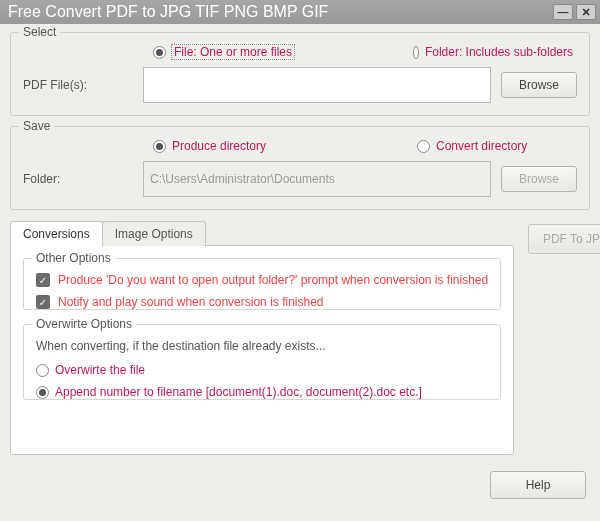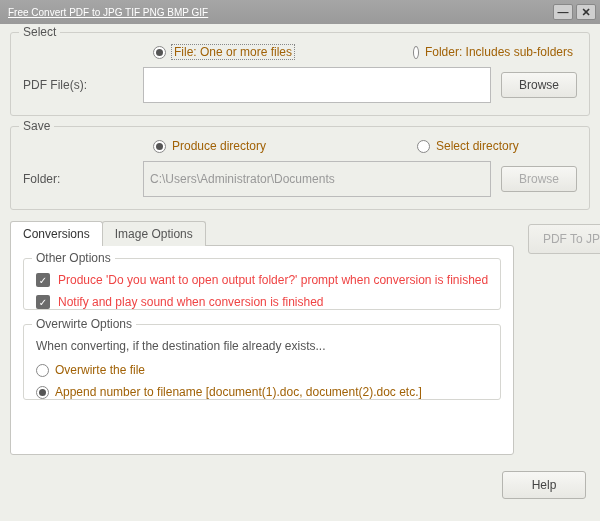--- a/index.html
+++ b/index.html
@@ -1,34 +1,34 @@
 <!DOCTYPE html>
 <html><head>
 <meta charset="utf-8">
 <style>
 * { box-sizing: border-box; margin: 0; padding: 0; font-family: "Segoe UI", Tahoma, sans-serif; font-size: 12px; }
 html, body { width: 600px; height: 521px; background: #eeefea; overflow: hidden; }
 
 .titlebar { height: 24px; background: linear-gradient(#a6a6a6, #9a9a9a); display: flex; align-items: center; padding: 0 4px 0 8px; color: #fff; }
-.titlebar .title { flex: 1; font-size: 10px; text-decoration: underline; }
+.titlebar .title { flex: 1; font-size: 16px; }
 .titlebar .ctrl { width: 20px; height: 16px; background: #cfcfcf; border: 1px solid #888; margin-left: 3px; display: flex; align-items: center; justify-content: center; border-radius: 2px; color: #333; font-weight: bold; font-size: 11px; line-height: 1; }
 
 .body { padding: 8px 10px; }
 
 .group { border: 1px solid #cfcfca; border-radius: 3px; margin-bottom: 10px; padding: 12px 12px 12px 12px; position: relative; }
 .group-title { position: absolute; top: -8px; left: 8px; background: #eeefea; padding: 0 4px; color: #555; }
 
 .row { display: flex; align-items: center; margin-bottom: 8px; }
 .row:last-child { margin-bottom: 0; }
 .lbl { width: 120px; color: #555; }
 
 .radio { display: flex; align-items: center; margin-right: 40px; cursor: pointer; }
 .radio-circle { width: 13px; height: 13px; border: 1px solid #888; border-radius: 50%; margin-right: 6px; display: flex; align-items: center; justify-content: center; background: #fff; }
 .radio-circle.sel::after { content: ""; width: 7px; height: 7px; background: #555; border-radius: 50%; }
-.radio-label { color: #a16207; }
+.radio-label { color: #be185d; }
 .radio-focus { outline: 1px dotted #888; padding: 0 2px; }
 
 .textbox { flex: 1; height: 36px; background: #fff; border: 1px solid #bbb; padding: 0 6px; color: #333; }
 .textbox.disabled { background: #eeefea; color: #999; }
 
 .btn { width: 76px; height: 26px; background: linear-gradient(#f7f7f4, #e8e8e3); border: 1px solid #b5b5b0; border-radius: 3px; margin-left: 10px; color: #444; cursor: pointer; display: flex; align-items: center; justify-content: center; }
 .btn.disabled { color: #aaa; cursor: default; }
 
 .tabs-area { display: flex; align-items: flex-start; }
 .tabs-left { flex: 1; }
@@ -46,21 +46,21 @@
 .check:last-child { margin-bottom: 0; }
 .check-box { width: 14px; height: 14px; background: #6b6b6b; border-radius: 2px; margin-right: 8px; display: flex; align-items: center; justify-content: center; color: #fff; font-size: 10px; }
 .check-label { color: #ef4444; white-space: nowrap; overflow: hidden; }
 
 .subtext { color: #555; margin-bottom: 10px; }
 
 .right-col { width: 110px; padding-left: 14px; padding-top: 4px; }
 .big-btn { width: 96px; height: 30px; border: 1px solid #c6c6c1; border-radius: 3px; background: linear-gradient(#f3f3ef, #e8e8e3); color: #aaa; display: flex; align-items: center; justify-content: center; cursor: default; }
 
 .footer { display: flex; justify-content: flex-end; padding: 16px 4px 0 0; }
-.help-btn { width: 84px; height: 28px; border: 1px solid #b5b5b0; border-radius: 3px; background: linear-gradient(#f7f7f4, #e8e8e3); color: #444; display: flex; align-items: center; justify-content: center; cursor: pointer; }
+.help-btn { width: 96px; height: 28px; border: 1px solid #b5b5b0; border-radius: 3px; background: linear-gradient(#f7f7f4, #e8e8e3); color: #444; display: flex; align-items: center; justify-content: center; cursor: pointer; }
 
 .spacer { width: 130px; }
 </style>
 </head>
 <body>
 
 <div class="titlebar">
   <span class="title">Free Convert PDF to JPG TIF PNG BMP GIF</span>
   <div class="ctrl">—</div>
   <div class="ctrl">✕</div>
@@ -93,21 +93,21 @@
     <div class="group-title">Save</div>
     <div class="row">
       <div class="spacer"></div>
       <div class="radio">
         <span class="radio-circle sel"></span>
         <span class="radio-label">Produce directory</span>
       </div>
       <div style="flex:1"></div>
       <div class="radio" style="margin-right:0;width:160px">
         <span class="radio-circle"></span>
-        <span class="radio-label">Select directory</span>
+        <span class="radio-label">Convert directory</span>
       </div>
     </div>
     <div class="row">
       <div class="lbl">Folder:</div>
       <input class="textbox disabled" disabled="" value="C:\Users\Administrator\Documents" style="">
       <div class="btn disabled">Browse</div>
     </div>
   </div>
 
   <div class="tabs-area">

